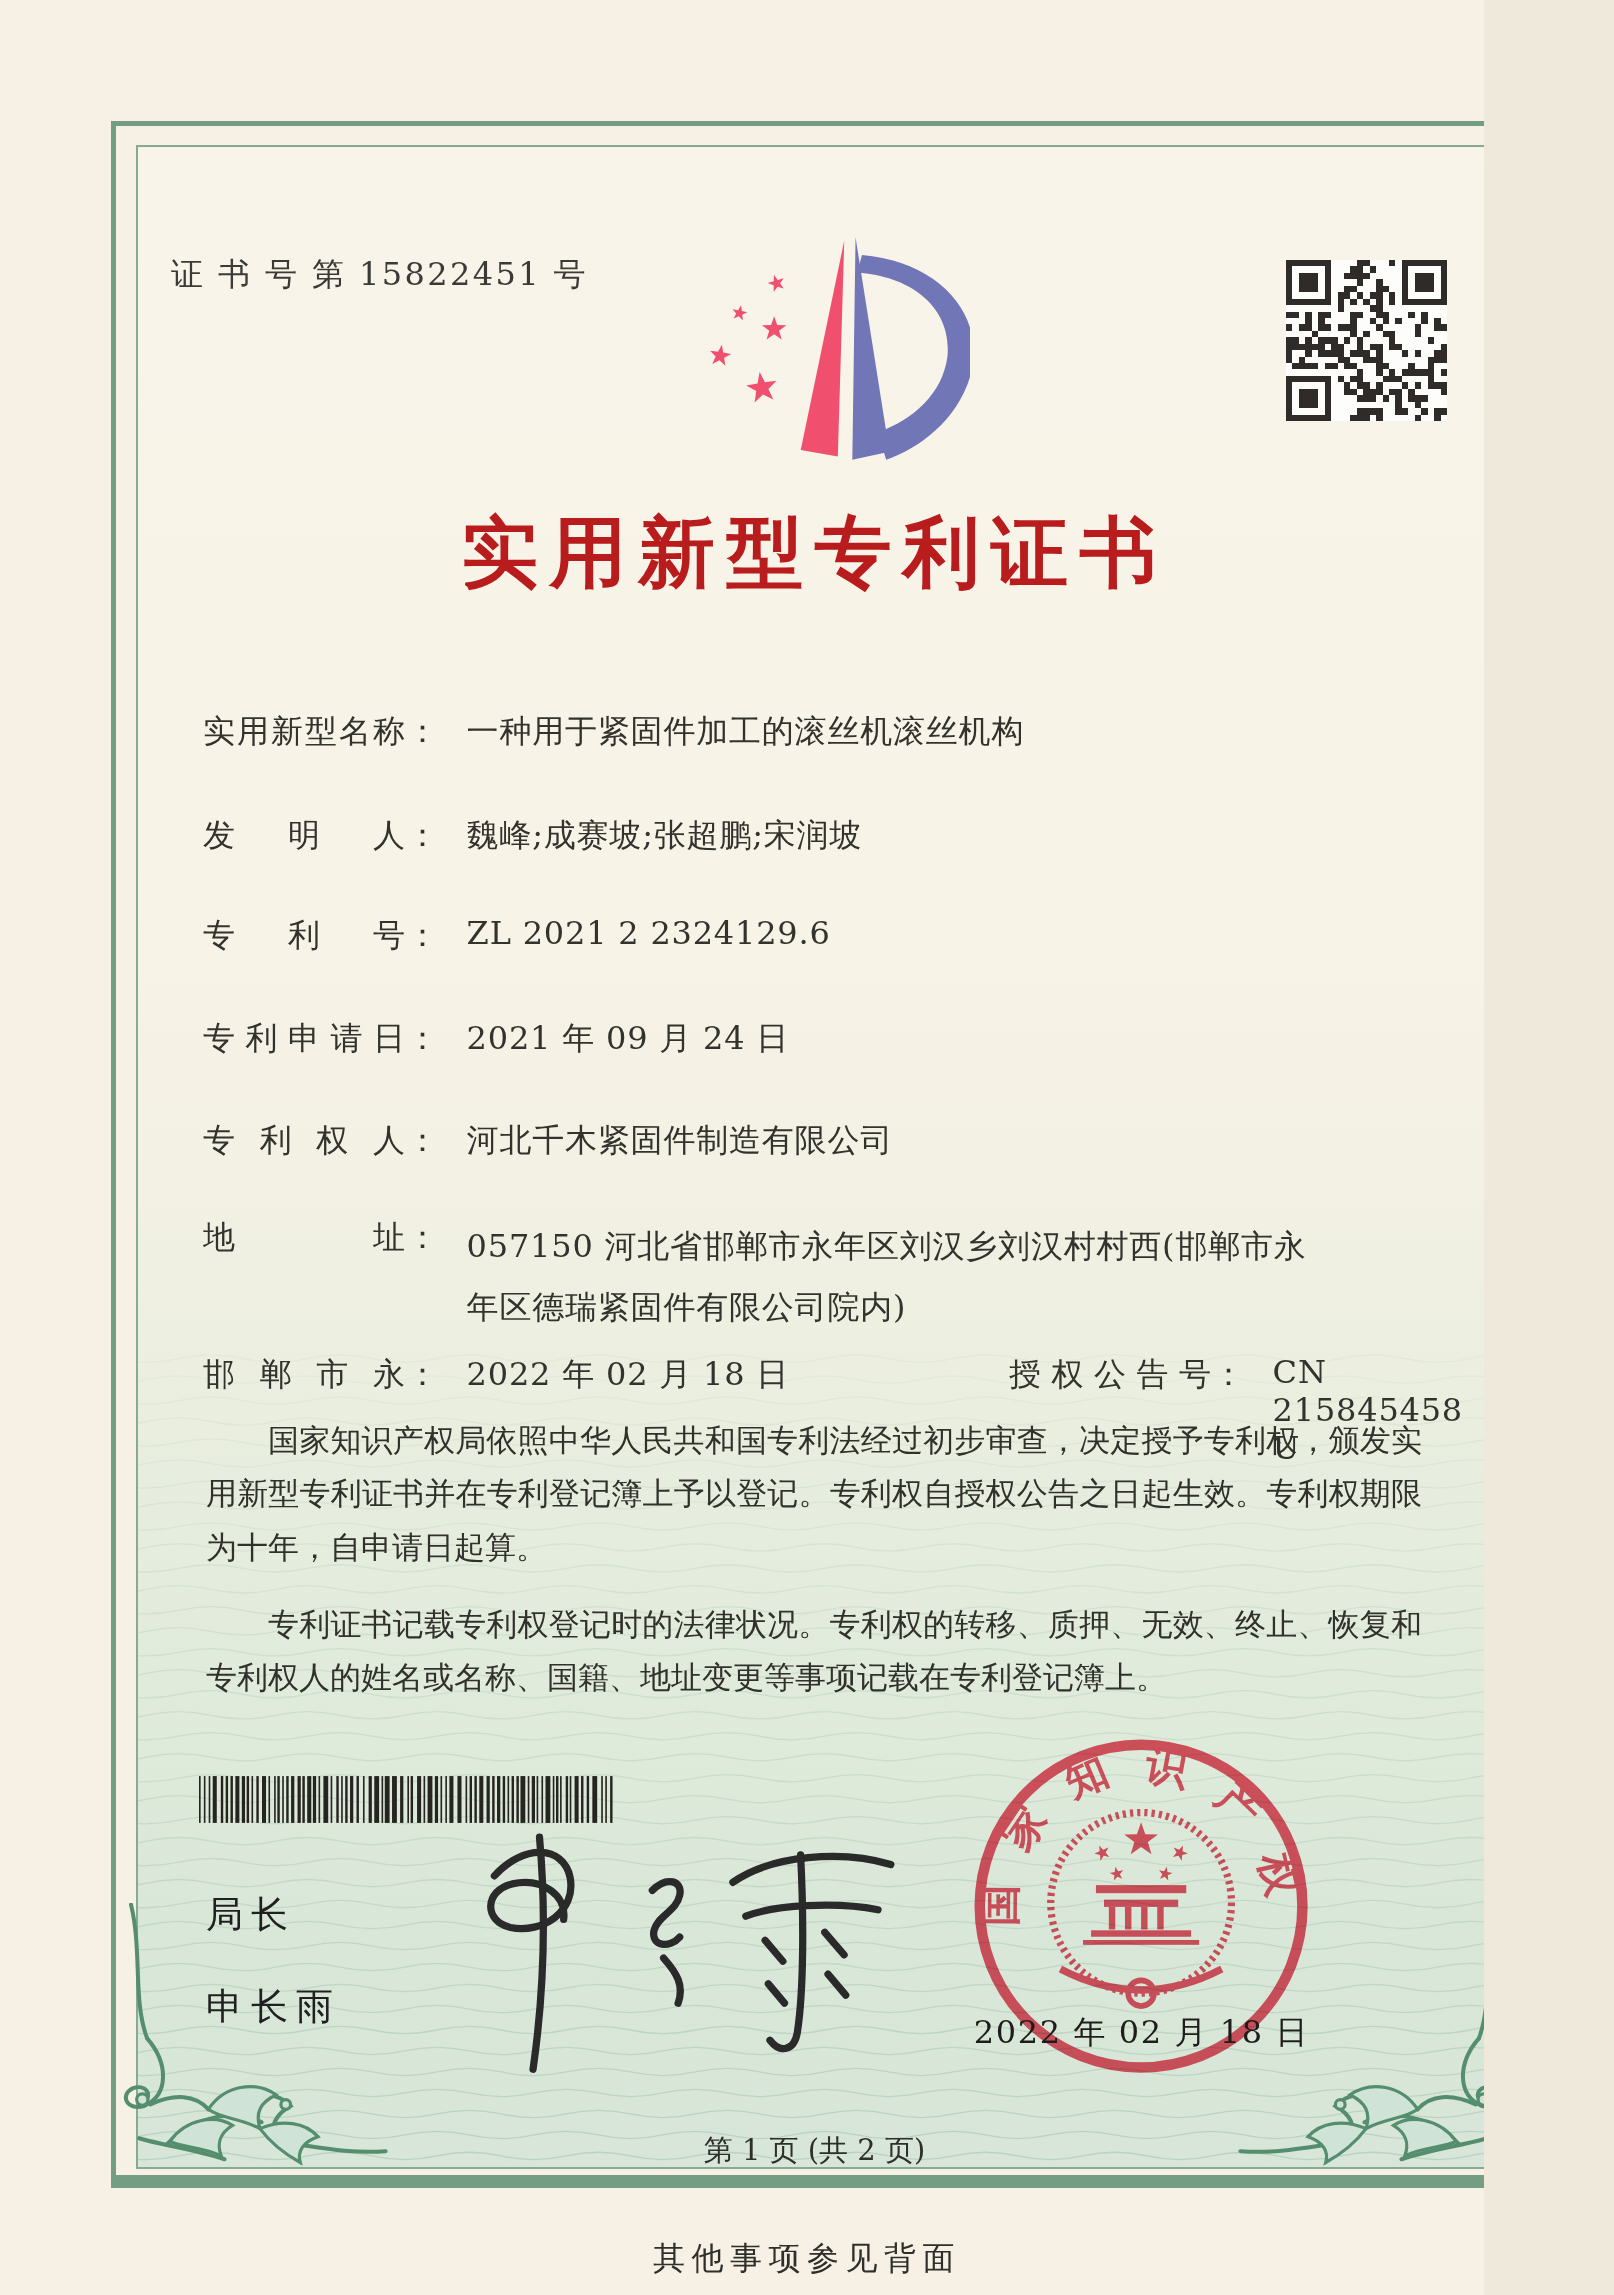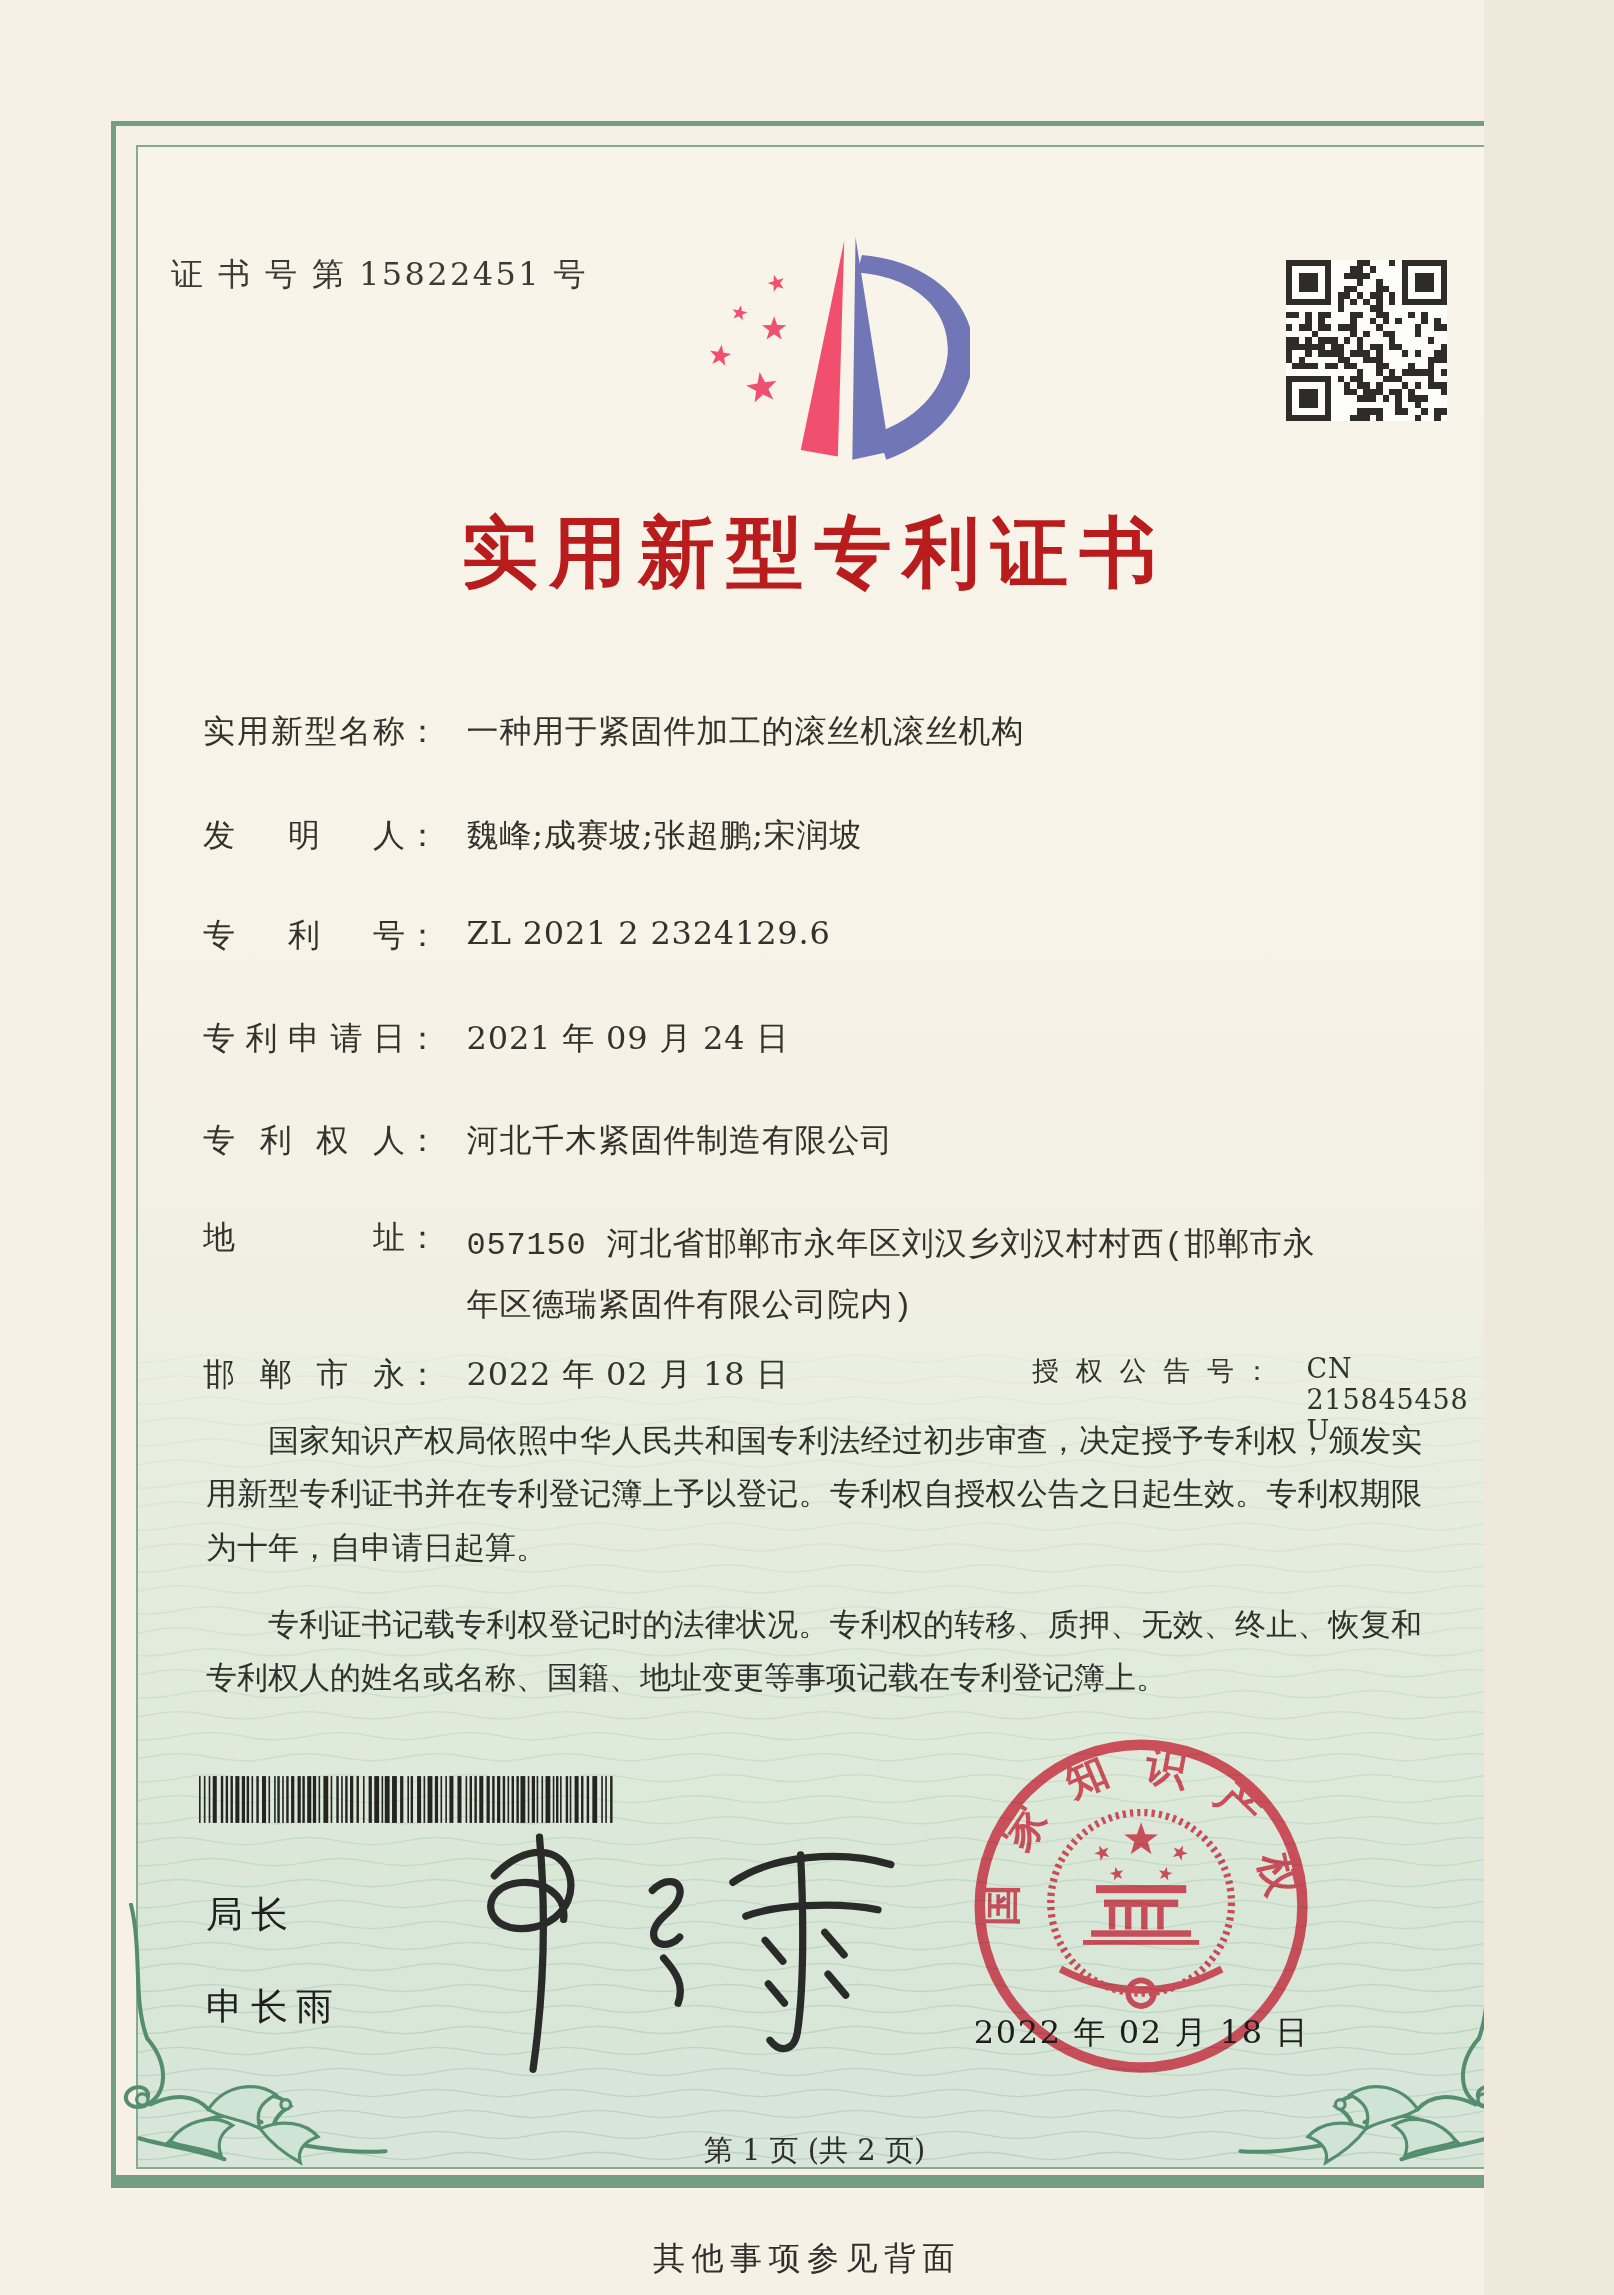--- a/index.html
+++ b/index.html
@@ -20,21 +20,21 @@
   .logo{position:absolute;left:704px;top:213px;width:266px;height:255px;z-index:4;}
   .qr{position:absolute;left:1286px;top:260px;width:161px;height:161px;z-index:4;background:#fdfdfb;}
   .title{position:absolute;left:139px;top:502px;width:1351px;z-index:4;text-align:center;
     font-size:77px;font-weight:700;letter-spacing:11.3px;color:#b91c1c;}
   
   .field{position:absolute;left:203px;z-index:4;display:flex;align-items:flex-start;font-size:32px;color:#33332e;}
   .flabel{display:inline-block;width:202px;text-align:justify;text-align-last:justify;flex:none;}
   .fcolon{flex:none;margin-left:1.6px;}
   .fvalue{margin-left:28px;letter-spacing:0.8px;}
   .fvalue .vline{display:block;line-height:1.9;}
-  .grant2{position:absolute;left:829px;top:0;display:flex;font-size:27px;gap:8px;}
+  .grant2{position:absolute;left:806px;top:0;display:flex;font-size:32px;}
   
   .paras{position:absolute;left:206px;top:1414px;width:1216px;z-index:4;font-size:31px;
     line-height:1.72;text-align:justify;color:#31312c;}
   .paras p{margin:0 0 24px 0;text-indent:2em;}
   
   .barcode{position:absolute;left:199px;top:1776px;z-index:4;}
   .director{position:absolute;left:206px;top:1890px;z-index:4;font-size:37px;color:#202020;letter-spacing:8px;}
   .director .name{margin-top:42px;}
   .signature{position:absolute;left:449px;top:1813px;width:484px;height:274px;z-index:4;}
   .seal{position:absolute;left:962px;top:1727px;width:359px;height:359px;z-index:5;opacity:.93;mix-blend-mode:multiply;}
@@ -370,21 +370,21 @@
     <span class="fvalue">2021 年 09 月 24 日</span>
   </div>
   <div class="field" style="top:1119px">
     <span class="flabel">专利权人</span>
       <span class="fcolon">：</span>
     <span class="fvalue">河北千木紧固件制造有限公司</span>
   </div>
   <div class="field" style="top:1216px">
     <span class="flabel">地址</span>
       <span class="fcolon">：</span>
-    <span class="fvalue" style="line-height:1;font-family:Liberation Mono, monospace;">
+    <span class="fvalue" style="line-height:1;">
       <span class="vline">057150 河北省邯郸市永年区刘汉乡刘汉村村西(邯郸市永</span>
       <span class="vline">年区德瑞紧固件有限公司院内)</span>
     </span>
   </div>
   <div class="field" style="top:1353px;width:1219px">
     <span class="flabel">邯郸市永</span>
       <span class="fcolon">：</span>
     <span class="fvalue">2022 年 02 月 18 日</span>
     <span class="grant2">
       <span class="flabel">授权公告号</span>

